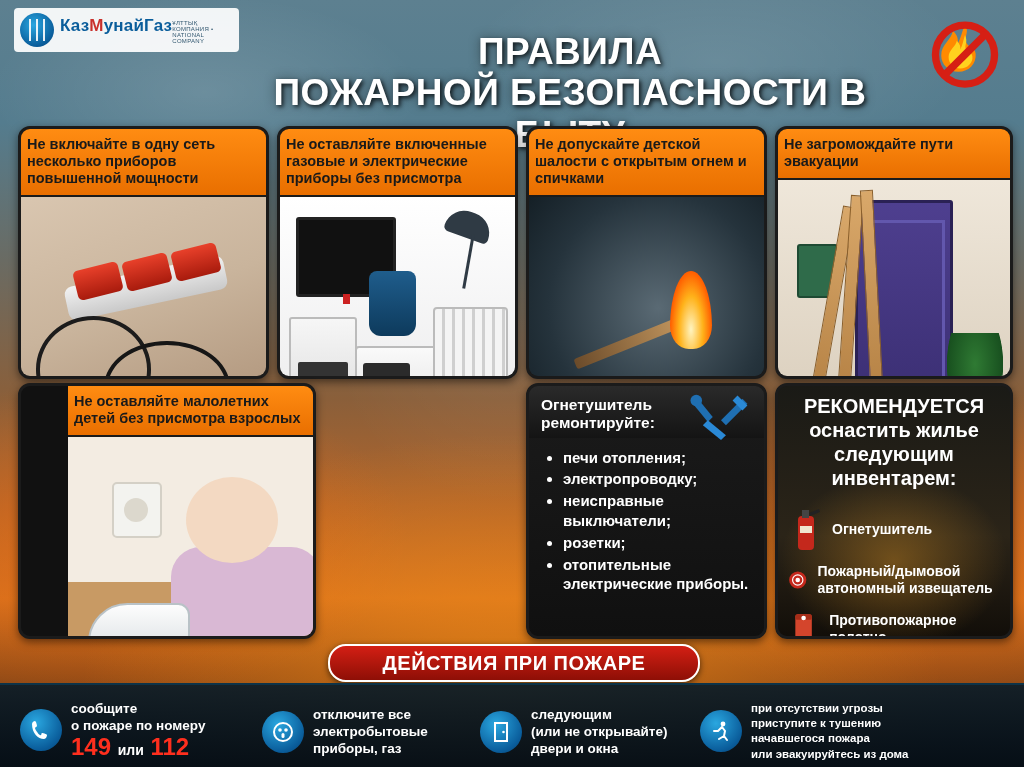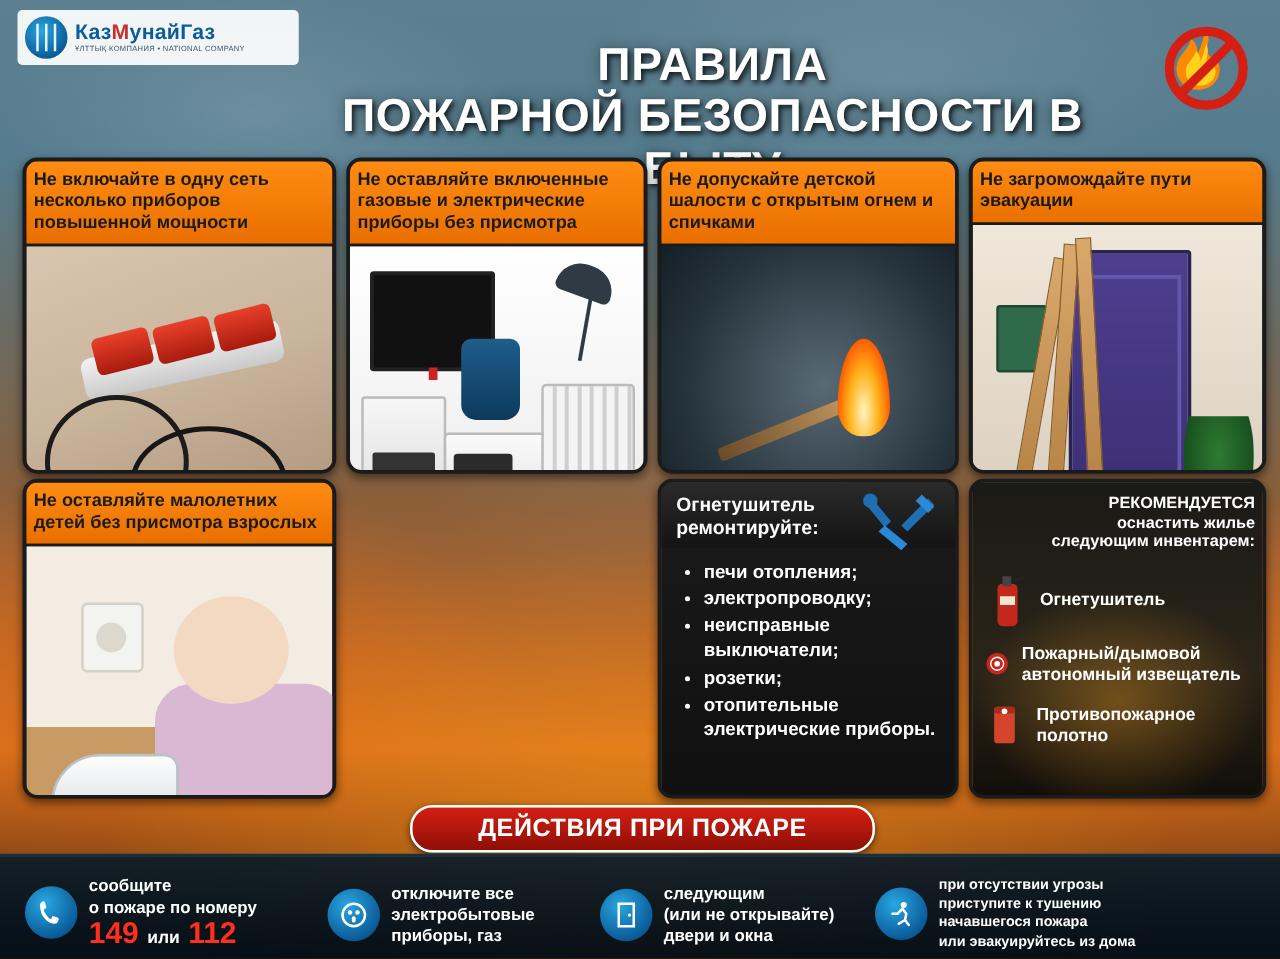--- a/index.html
+++ b/index.html
@@ -40,21 +40,21 @@
     position:relative;flex:0 0 auto;
   }
   .logo-mark:after{
     content:"";position:absolute;left:9px;top:6px;width:16px;height:22px;
     background:
       linear-gradient(#fff,#fff) 0 0/2px 22px no-repeat,
       linear-gradient(#fff,#fff) 7px 0/2px 22px no-repeat,
       linear-gradient(#fff,#fff) 14px 0/2px 22px no-repeat;
     opacity:.9;
   }
-  .logo-text{display:flex;flex-direction:column;line-height:1;}
+  .logo-text{display:flex;flex-direction:row;line-height:1;}
   .logo-title{font-size:17px;font-weight:bold;color:#0a5d9b;letter-spacing:.2px;}
   .logo-title .red{color:#c9302c;}
   .logo-sub{font-size:6px;color:#31576f;letter-spacing:.3px;margin-top:3px;}
 
   #title{
     position:absolute;left:250px;top:31px;width:640px;text-align:center;
     color:#fff;font-weight:bold;font-size:37px;line-height:1.12;
     text-shadow:2px 2px 4px rgba(0,0,0,.75), 0 0 12px rgba(0,0,0,.4);
     letter-spacing:.5px;
   }
@@ -155,21 +155,21 @@
   .repair-list{margin:0;padding:10px 10px 8px 34px;color:#fff;font-weight:bold;font-size:15px;line-height:1.32;}
   .repair-list li{margin-bottom:2px;}
 
   
   .inv-card{
     background:
       radial-gradient(ellipse 70% 50% at 50% 70%, rgba(255,170,40,.35), rgba(0,0,0,0) 70%),
       linear-gradient(180deg,#1a1a16,#2b2418 60%,#120e09);
   }
   .inv-head{
-    color:#fff;font-weight:bold;font-size:13px;text-align:right;line-height:1.2;
+    color:#fff;font-weight:bold;font-size:20px;text-align:center;line-height:1.2;
     padding:8px 6px 6px;
   }
   .inv-row{display:flex;align-items:center;gap:10px;padding:4px 8px 4px 10px;}
   .inv-label{color:#fff;font-weight:bold;font-size:14px;line-height:1.2;}
 
   
   #action-banner{
     position:absolute;left:328px;top:644px;width:368px;height:34px;
     background:linear-gradient(180deg,#d41f14,#8e0f06);
     border:2px solid #fff;border-radius:18px;
@@ -271,21 +271,21 @@
         <div class="switchbox"></div>
         <div class="door"></div>
         <div class="plank" style="left:20%;top:10%;height:88%;transform:rotate(10deg);"></div>
         <div class="plank" style="left:28%;top:6%;height:92%;transform:rotate(4deg);"></div>
         <div class="plank" style="left:38%;top:4%;height:94%;transform:rotate(-3deg);"></div>
         <div class="plant"></div>
       </div>
     </div>
   </div>
 
-  <div class="card" style="left:18px;top:383px;width:245px;height:250px;">
+  <div class="card" style="left:18px;top:383px;width:245px;height:250px;padding-left:47px;">
     <div class="card-head">Не оставляйте малолетних детей без присмотра взрослых</div>
     <div class="card-body">
       <div class="photo ph-child">
         <div class="socket"></div>
         <div class="child-body"></div>
         <div class="child-head"></div>
         <div class="iron"></div>
       </div>
     </div>
   </div>

